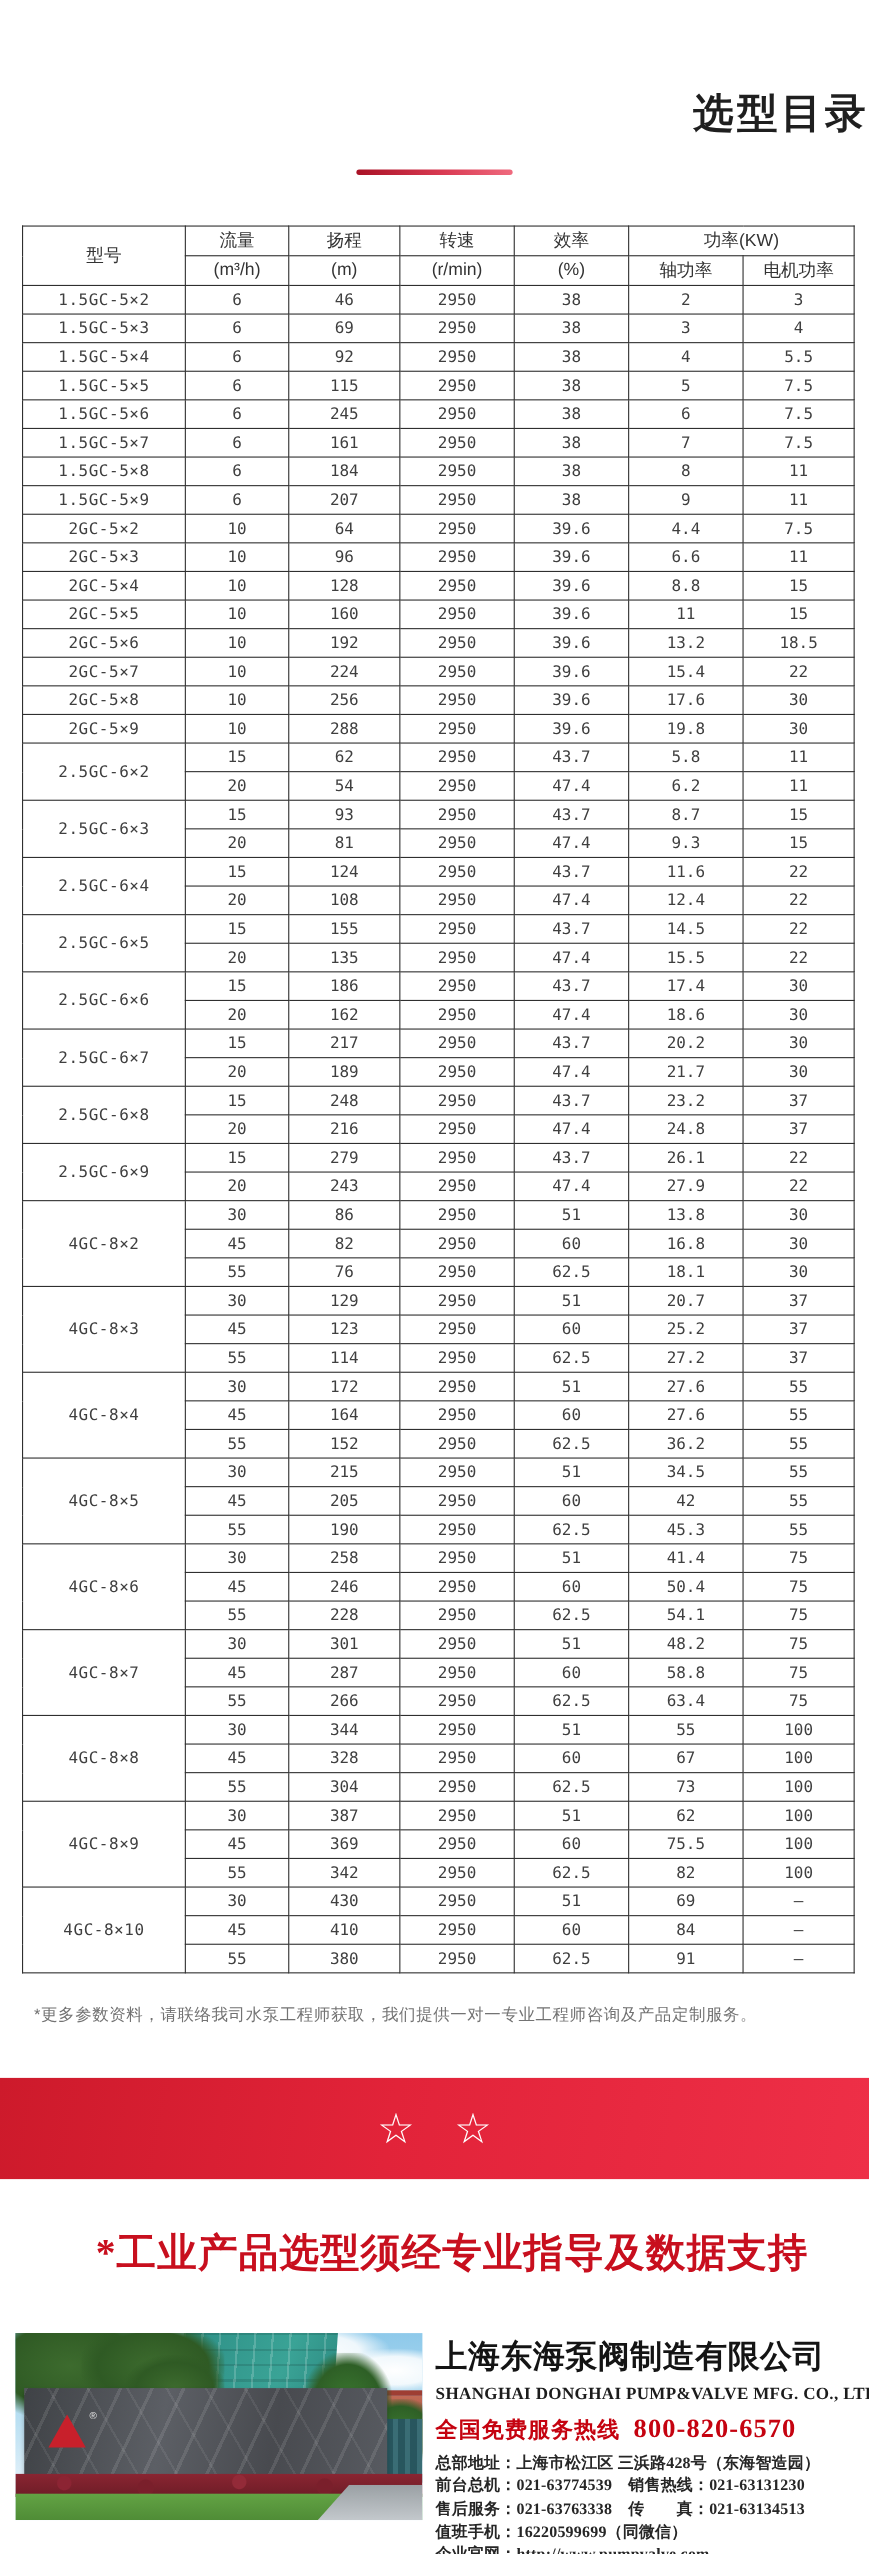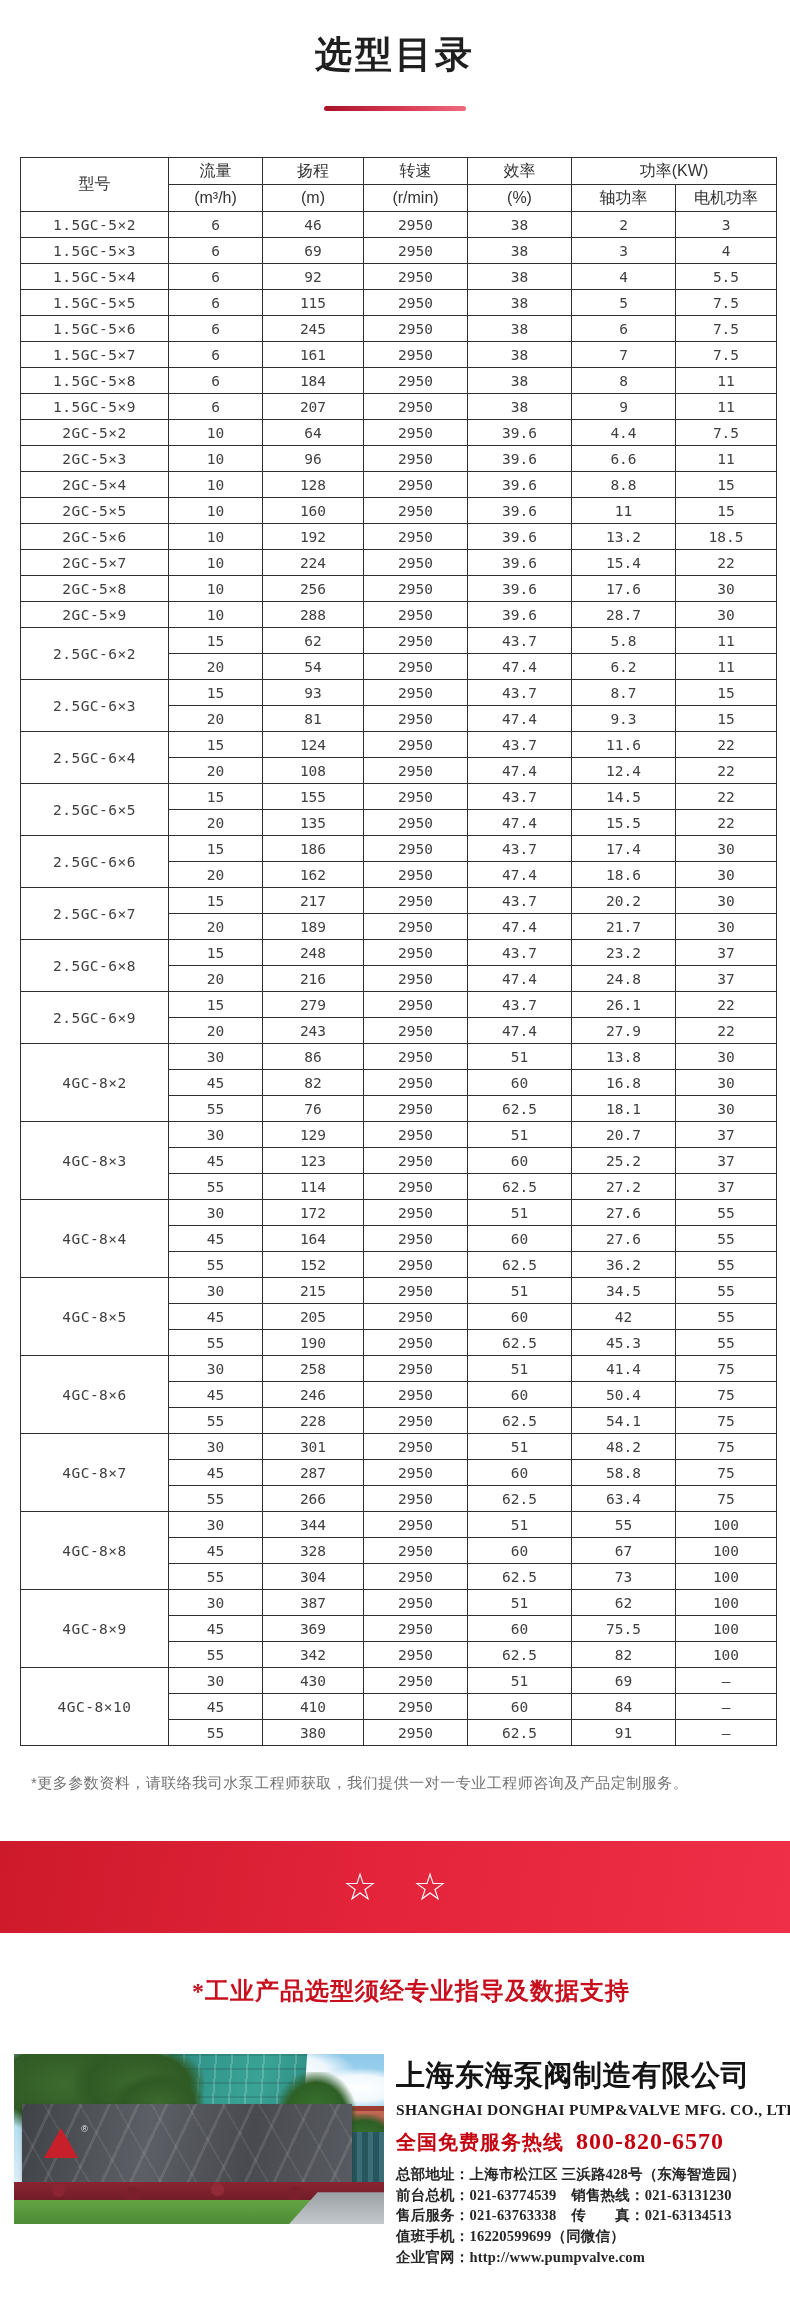--- a/index.html
+++ b/index.html
@@ -3,21 +3,21 @@
 <meta charset="utf-8">
 <style>
   * { margin:0; padding:0; box-sizing:border-box; }
   html,body { background:#ffffff; }
   body {
     width:790px; height:2322px; margin:0 auto; overflow:hidden;
     font-family:"Liberation Sans","DejaVu Sans",sans-serif;
     -webkit-font-smoothing:antialiased;
   }
   
-  .title-wrap { padding-top:30px; text-align:center; }
+  .title-wrap { padding-top:30px; text-align:right;margin-top:48px; }
   .page-title { font-size:37px; font-weight:bold; color:#1f1f1f; letter-spacing:3px; }
   .title-divider {
     width:142px; height:5px; margin:26px auto 0;
     background:linear-gradient(90deg,#a91226,#d93a52 55%,#ef6a7e);
     border-radius:3px;
   }
   
   table.spec {
     width:756px; margin:46px 14px 16px 20px;
     border-collapse:collapse; table-layout:fixed;padding-left:15px;
@@ -46,21 +46,21 @@
     color:#ffffff;
   }
   .order-banner .star { font-size:38px; font-weight:bold; margin:0 18px; }
   .order-banner .banner-title {
     font-size:44px; font-weight:bold; letter-spacing:10px;
     text-shadow:1px 2px 2px rgba(120,0,10,0.35);
   }
   
   .order-notes { margin-top:40px; text-align:center; }
   .order-note {
-    font-size:24px; font-weight:bold; color:#c80f1e;
+    font-size:36px; font-weight:bold; color:#c80f1e;
     line-height:1.55; letter-spacing:1px;
     font-family:"Liberation Serif","DejaVu Serif",serif;
     margin-left:32px;
   }
   
   .bottom { display:flex; margin:44px 12px 0 14px; gap:12px; }
   
   .photo {
     position:relative; width:370px; height:170px; overflow:hidden; flex:none;
     background:linear-gradient(180deg,#8ec9ea 0%,#b8dff2 45%,#dceef8 75%);
@@ -325,21 +325,21 @@
         <td>39.6</td>
         <td>17.6</td>
         <td>30</td>
       </tr>
       <tr>
         <td rowspan="1" class="model">2GC-5×9</td>
         <td>10</td>
         <td>288</td>
         <td>2950</td>
         <td>39.6</td>
-        <td>28.7</td>
+        <td>19.8</td>
         <td>30</td>
       </tr>
       <tr>
         <td rowspan="2" class="model">2.5GC-6×2</td>
         <td>15</td>
         <td>62</td>
         <td>2950</td>
         <td>43.7</td>
         <td>5.8</td>
         <td>11</td>

